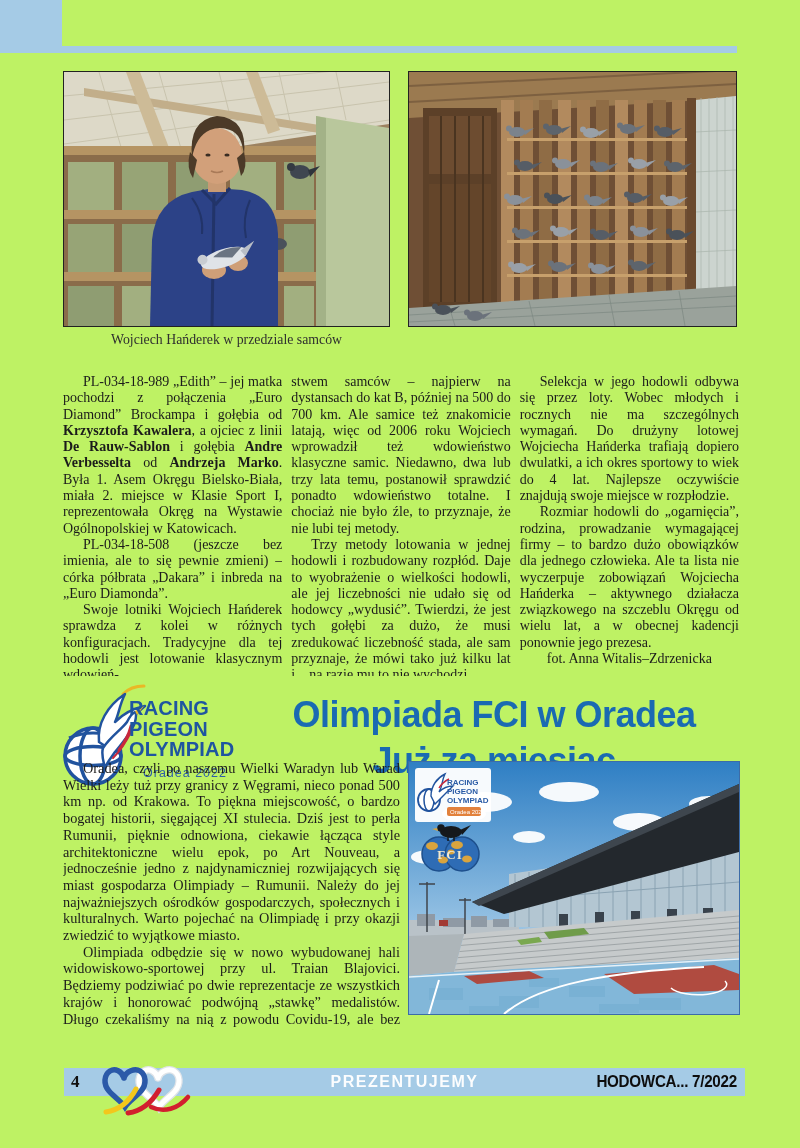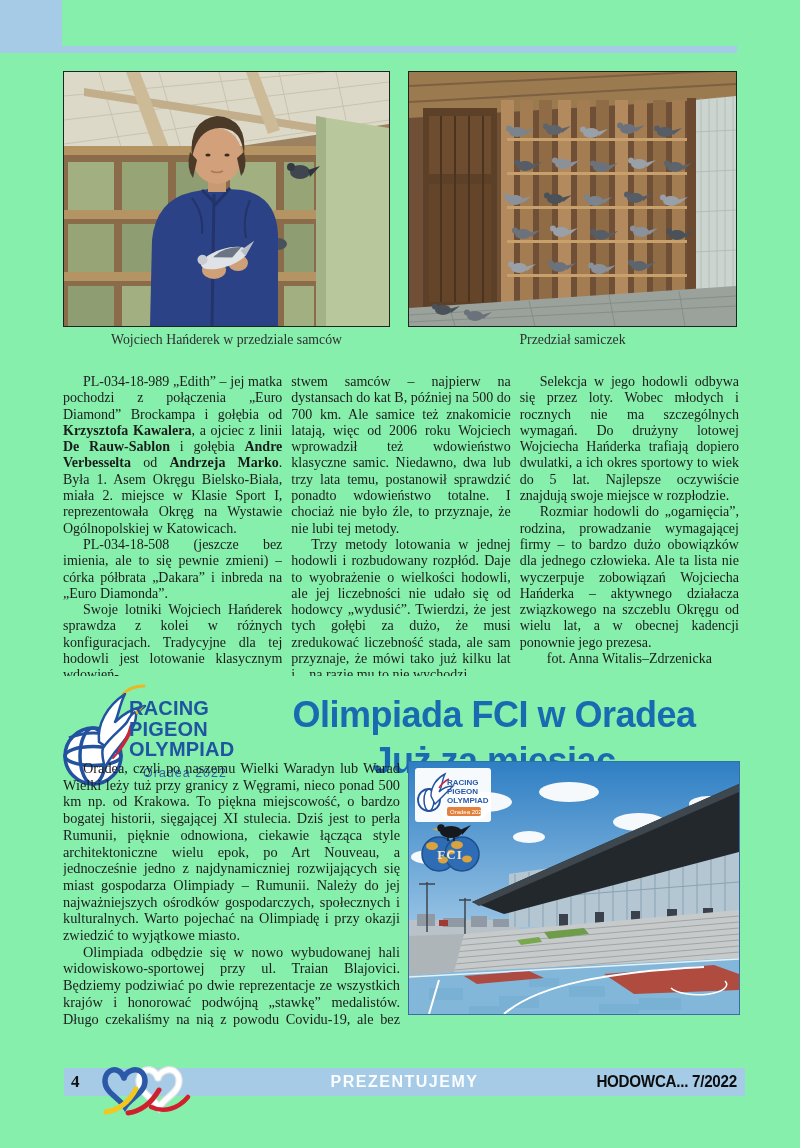--- a/index.html
+++ b/index.html
@@ -1,16 +1,16 @@
 <!DOCTYPE html>
 <html lang="pl"><head>
 <meta charset="utf-8">
 <style>
   html,body{margin:0;padding:0;background:#ffffff;}
-  .page{position:relative;width:800px;height:1148px;background:#86efac;overflow:hidden;
+  .page{position:relative;width:800px;height:1148px;background:#bef264;overflow:hidden;
         font-family:"Liberation Serif",serif;color:#1b1b1b;}
 
   
   .corner-accent{position:absolute;left:0;top:0;width:62px;height:53px;background:#a5cbe6;}
   .top-rule{position:absolute;left:0;top:46px;width:737px;height:7px;background:#a5cbe6;}
 
   
   .photo-row{position:absolute;left:63px;top:71px;width:674px;display:flex;justify-content:space-between;}
   .photo-row figure{margin:0;}
   .photo-box{border:1px solid #222;line-height:0;}
@@ -232,36 +232,35 @@
               <line x1="0" y1="250" x2="327" y2="234"></line>
             <line x1="40" y1="234" x2="46" y2="254"></line>
               <line x1="120" y1="229" x2="126" y2="254"></line>
             <line x1="200" y1="223" x2="206" y2="254"></line>
               <line x1="270" y1="219" x2="276" y2="254"></line>
           </g>
           <use href="#pg" x="34" y="238" fill="#4a5159"></use>
           <use href="#pg" x="66" y="244" fill="#6b727b"></use>
         </svg>
       </div>
-      <figcaption>Przedział samiczek</figcaption>
     </figure>
   </section>
 
   <section class="cols">
     <div class="col">
         <p class="indent"><span>PL-034-18-989 „Edith” – jej matka pochodzi z połączenia „Euro Diamond” Brockampa i gołębia od </span><span class="b">Krzysztofa Kawalera</span><span>, a ojciec z linii </span><span class="b">De Rauw-Sablon</span><span> i gołębia </span><span class="b">Andre Verbesselta</span><span> od </span><span class="b">Andrzeja Marko</span><span>. Była 1. Asem Okręgu Bielsko-Biała, miała 2. miejsce w Klasie Sport I, reprezentowała Okręg na Wystawie Ogólnopolskiej w Katowicach.</span></p>
         <p class="indent"><span>PL-034-18-508 (jeszcze bez imienia, ale to się pewnie zmieni) – córka półbrata „Dakara” i inbreda na „Euro Diamonda”.</span></p>
         <p class="indent"><span>Swoje lotniki Wojciech Hańderek sprawdza z kolei w różnych konfiguracjach. Tradycyjne dla tej hodowli jest lotowanie klasycznym wdowień-</span></p>
       </div>
     <div class="col">
         <p><span>stwem samców – najpierw na dystansach do kat B, później na 500 do 700 km. Ale samice też znakomicie latają, więc od 2006 roku Wojciech wprowadził też wdowieństwo klasyczne samic. Niedawno, dwa lub trzy lata temu, postanowił sprawdzić ponadto wdowieństwo totalne. I chociaż nie było źle, to przyznaje, że nie lubi tej metody.</span></p>
         <p class="indent"><span>Trzy metody lotowania w jednej hodowli i rozbudowany rozpłód. Daje to wyobrażenie o wielkości hodowli, ale jej liczebności nie udało się od hodowcy „wydusić”. Twierdzi, że jest tych gołębi za dużo, że musi zredukować liczebność stada, ale sam przyznaje, że mówi tako już kilku lat i... na razie mu to nie wychodzi.</span></p>
       </div>
     <div class="col">
-        <p class="indent"><span>Selekcja w jego hodowli odbywa się przez loty. Wobec młodych i rocznych nie ma szczególnych wymagań. Do drużyny lotowej Wojciecha Hańderka trafiają dopiero dwulatki, a ich okres sportowy to wiek do 5 lat. Najlepsze oczywiście znajdują swoje miejsce w rozpłodzie.</span></p>
+        <p class="indent"><span>Selekcja w jego hodowli odbywa się przez loty. Wobec młodych i rocznych nie ma szczególnych wymagań. Do drużyny lotowej Wojciecha Hańderka trafiają dopiero dwulatki, a ich okres sportowy to wiek do 4 lat. Najlepsze oczywiście znajdują swoje miejsce w rozpłodzie.</span></p>
         <p class="indent"><span>Rozmiar hodowli do „ogarnięcia”, rodzina, prowadzanie wymagającej firmy – to bardzo dużo obowiązków dla jednego człowieka. Ale ta lista nie wyczerpuje zobowiązań Wojciecha Hańderka – aktywnego działacza związkowego na szczeblu Okręgu od wielu lat, a w obecnej kadencji ponownie jego prezesa.</span></p>
         <p style="text-align: center;"><span>fot. Anna Witalis–Zdrzenicka</span></p>
       </div>
   </section>
 
   <section class="promo-head">
     <div class="rpo">
       <svg width="96" height="108" viewBox="0 0 96 108">
         <circle cx="30" cy="72" r="28" fill="#fff" stroke="#21539e" stroke-width="3.5"></circle>
         <ellipse cx="30" cy="72" rx="13" ry="28" fill="none" stroke="#21539e" stroke-width="3.5"></ellipse>

